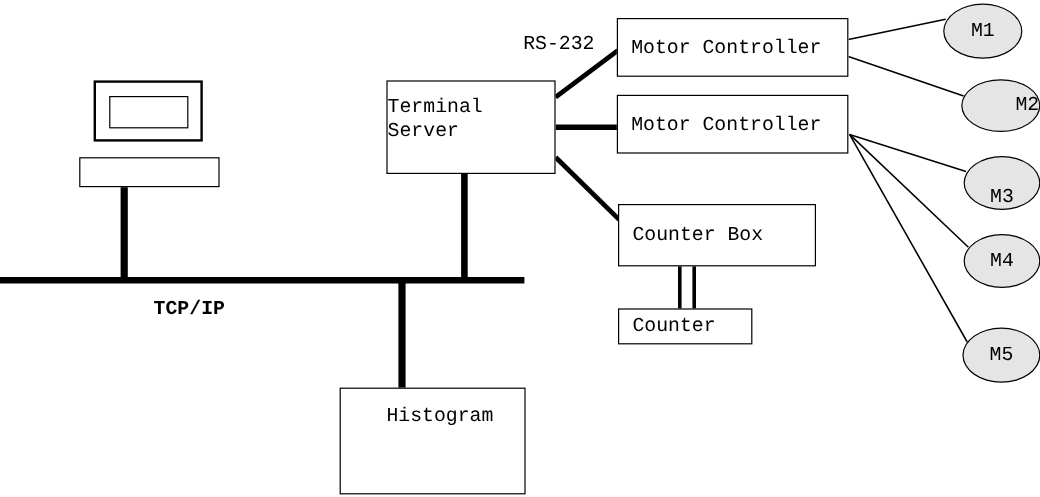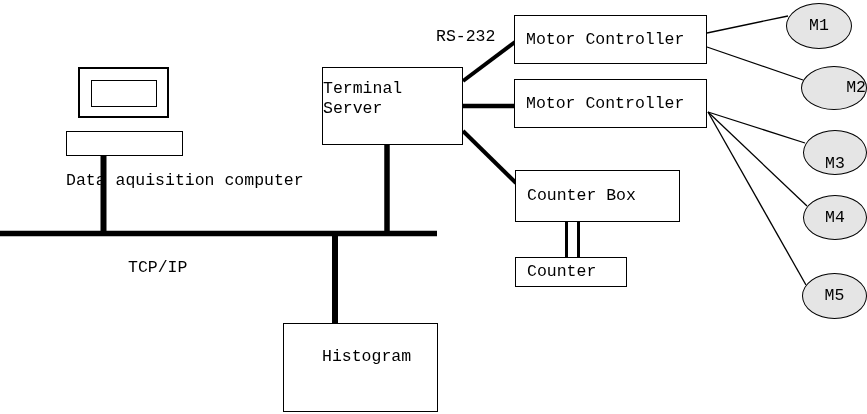--- a/index.html
+++ b/index.html
@@ -75,29 +75,29 @@
     border: 1px solid #000000;
     background: #ffffff;
     z-index: 2;
   }
   
   #terminal-server   { left: 322px; top: 67px;  width: 141px; height: 78px; }
   #motor-controller-1{ left: 514px; top: 15px;  width: 193px; height: 49px; }
   #motor-controller-2{ left: 514px; top: 79px;  width: 193px; height: 49px; }
   #counter-box       { left: 515px; top: 170px; width: 165px; height: 52px; }
   #counter           { left: 515px; top: 257px; width: 112px; height: 30px; }
-  #histogram-memory  { left: 283px; top: 323px; width: 155px; height: 89px; padding-left: 38px; padding-top: 23px; }
+  #histogram-memory  { left: 283px; top: 323px; width: 155px; height: 89px; padding-left: 38px; padding-top: 13px; }
   #m1 { left: 786px; top: 3px;   width: 66px; height: 46px; }
   #m2 { left: 801px; top: 66px;  width: 66px; height: 44px; justify-content: flex-end; }
   #m3 { left: 803px; top: 130px; width: 64px; height: 45px; align-items: flex-end; }
   #m4 { left: 803px; top: 195px; width: 64px; height: 45px; }
   #m5 { left: 802px; top: 273px; width: 65px; height: 46px; }
   #label-rs232    { left: 436px; top: 27px; }
   #label-computer { left: 66px;  top: 171px; }
-  #label-tcpip    { left: 128px; top: 258px; }
+  #label-tcpip    { left: 128px; top: 248px; font-weight: bold; }
 </style>
 </head>
 <body>
 
 <div id="canvas">
 
   <svg id="wires" viewBox="0 0 867 414" xmlns="http://www.w3.org/2000/svg">
 
     <line x1="0" y1="233.5" x2="437" y2="233.5" stroke="#000" stroke-width="5.5"></line>
 
@@ -116,21 +116,20 @@
     <line x1="708" y1="112" x2="806" y2="285" stroke="#000" stroke-width="1.3"></line>
 
     <line x1="566.5" y1="208" x2="566.5" y2="258" stroke="#000" stroke-width="3"></line>
     <line x1="578.5" y1="208" x2="578.5" y2="258" stroke="#000" stroke-width="3"></line>
   </svg>
 
   <div class="monitor">
     <div class="screen"></div>
   </div>
   <div class="keyboard"></div>
-  <div class="floating-label" id="label-computer">Data aquisition computer</div>
 
   <div class="floating-label" id="label-rs232">RS-232</div>
   <div class="floating-label" id="label-tcpip">TCP/IP</div>
 
   <div class="node two-line" id="terminal-server">
     <div>Terminal</div>
     <div>Server</div>
   </div>
 
   <div class="node center-left" id="motor-controller-1">

